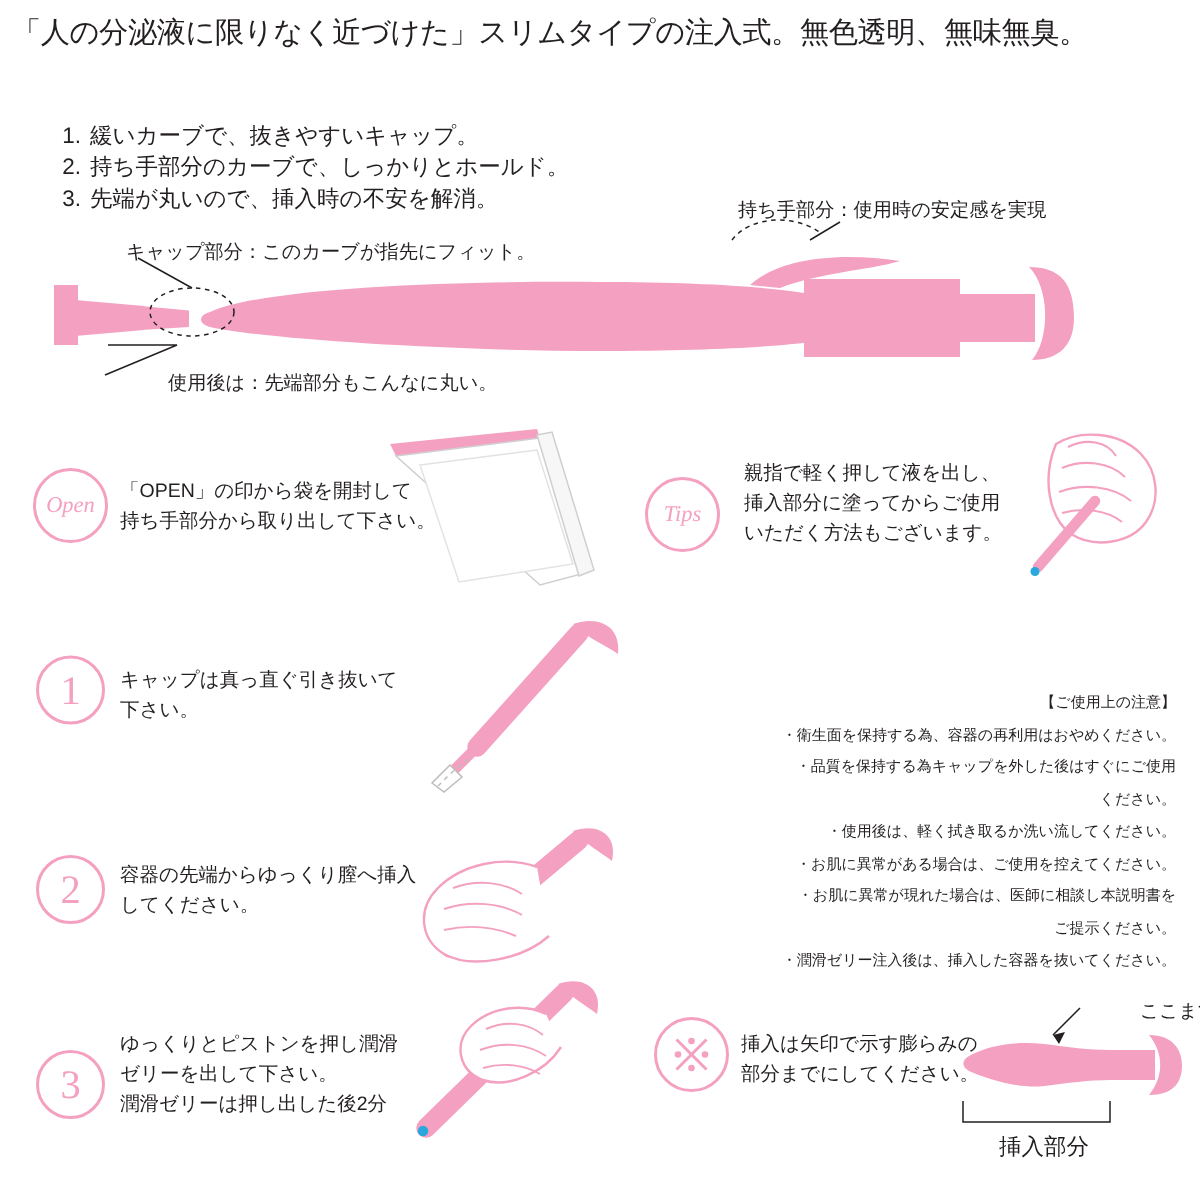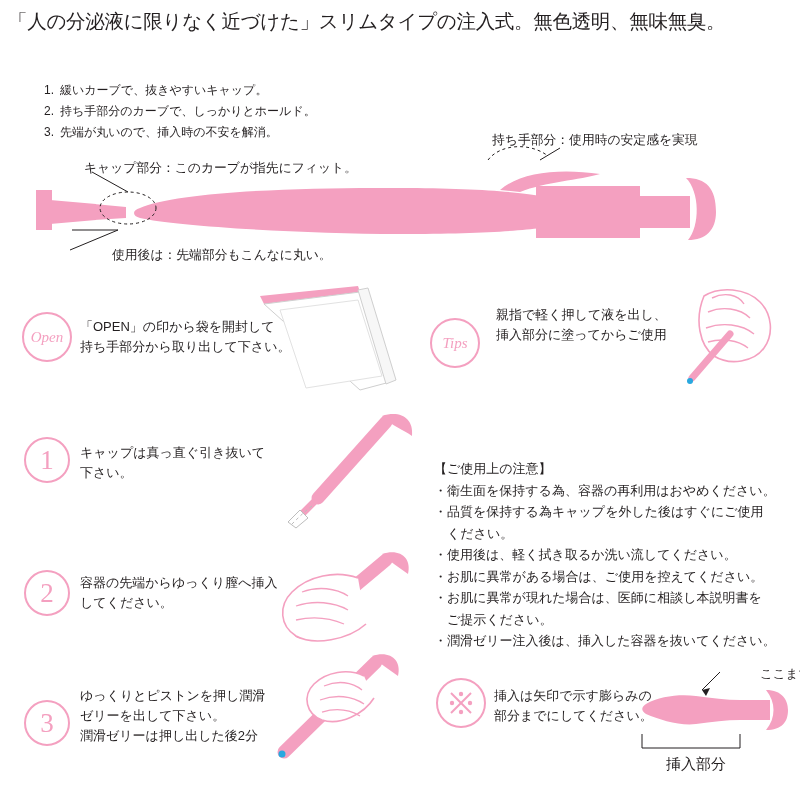--- a/index.html
+++ b/index.html
@@ -26,21 +26,21 @@
     top: 8px;
     width: 788px;
     font-size: 19.5px;
     letter-spacing: -0.3px;
     white-space: nowrap;
     color: #231f20;
   }
   .numlist {
     left: 32px;
     top: 80px;
-    font-size: 12px;
+    font-size: 15px;
     line-height: 21px;
   }
   .numlist div { white-space: nowrap; }
   .numlist .n { display: inline-block; width: 22px; text-align: right; margin-right: 6px; }
 
   .callout { font-size: 12.8px; white-space: nowrap; }
 
   .pinkcircle {
     border-radius: 50%;
     border: 2.5px solid #f4a0c0;
@@ -60,23 +60,24 @@
     font-size: 15px;
     font-style: italic;
     font-family: "Liberation Serif", serif;
   }
   .txt {
     font-size: 13px;
     line-height: 20px;
     color: #231f20;
   }
   .notice {
-    font-size: 13px;
+    font-size: 10px;
     line-height: 21.5px;
     color: #231f20;
+    text-align: right;
   }
   .notice .nt { white-space: nowrap; }
   .leader { stroke: #231f20; fill: none; stroke-width: 1; }
   .dashed { stroke: #231f20; fill: none; stroke-width: 1; stroke-dasharray: 3 3; }
   svg { overflow: visible; }
 </style>
 </head>
 <body>
 
 <div class="page">
@@ -136,20 +137,21 @@
       <path d="M24 26 L 120 14 L 150 104 L 120 112 Z" fill="#ffffff" stroke="#cfcfcf" stroke-width="1"></path>
       <path d="M118 12 L 128 10 L 156 102 L 146 106 Z" fill="#f7f7f7" stroke="#cfcfcf" stroke-width="1"></path>
       <path d="M40 32 L 118 22 L 142 98 L 66 110 Z" fill="#ffffff" stroke="#e2e2e2" stroke-width="1"></path>
     </svg>
   </div>
 
   <div class="abs pinkcircle badge-tips" style="left:430px; top:318px;">Tips</div>
   <div class="abs txt" style="left:496px; top:305px;">
     <div>親指で軽く押して液を出し、</div>
     <div>挿入部分に塗ってからご使用</div>
+    <div>いただく方法もございます。</div>
   </div>
   <div class="abs" style="left:668px; top:282px; width:130px; height:110px;">
     <svg width="130" height="110" viewBox="0 0 130 110">
       <path d="M36 14 C 52 4, 78 6, 92 20 C 104 32, 106 52, 96 66 C 86 80, 62 84, 46 74 C 32 64, 26 38, 36 14 Z" fill="#ffffff" stroke="#f4a0c0" stroke-width="1.6"></path>
       <path d="M44 16 C 56 10, 70 12, 76 22" fill="none" stroke="#f4a0c0" stroke-width="1.4"></path>
       <path d="M40 30 C 54 24, 72 26, 82 36" fill="none" stroke="#f4a0c0" stroke-width="1.4"></path>
       <path d="M38 46 C 54 40, 74 42, 86 52" fill="none" stroke="#f4a0c0" stroke-width="1.4"></path>
       <path d="M40 60 C 54 56, 70 58, 80 66" fill="none" stroke="#f4a0c0" stroke-width="1.4"></path>
       <path d="M62 52 L 24 96" stroke="#f4a0c0" stroke-width="7" stroke-linecap="round"></path>
       <circle cx="22" cy="99" r="3" fill="#29a8df"></circle>

